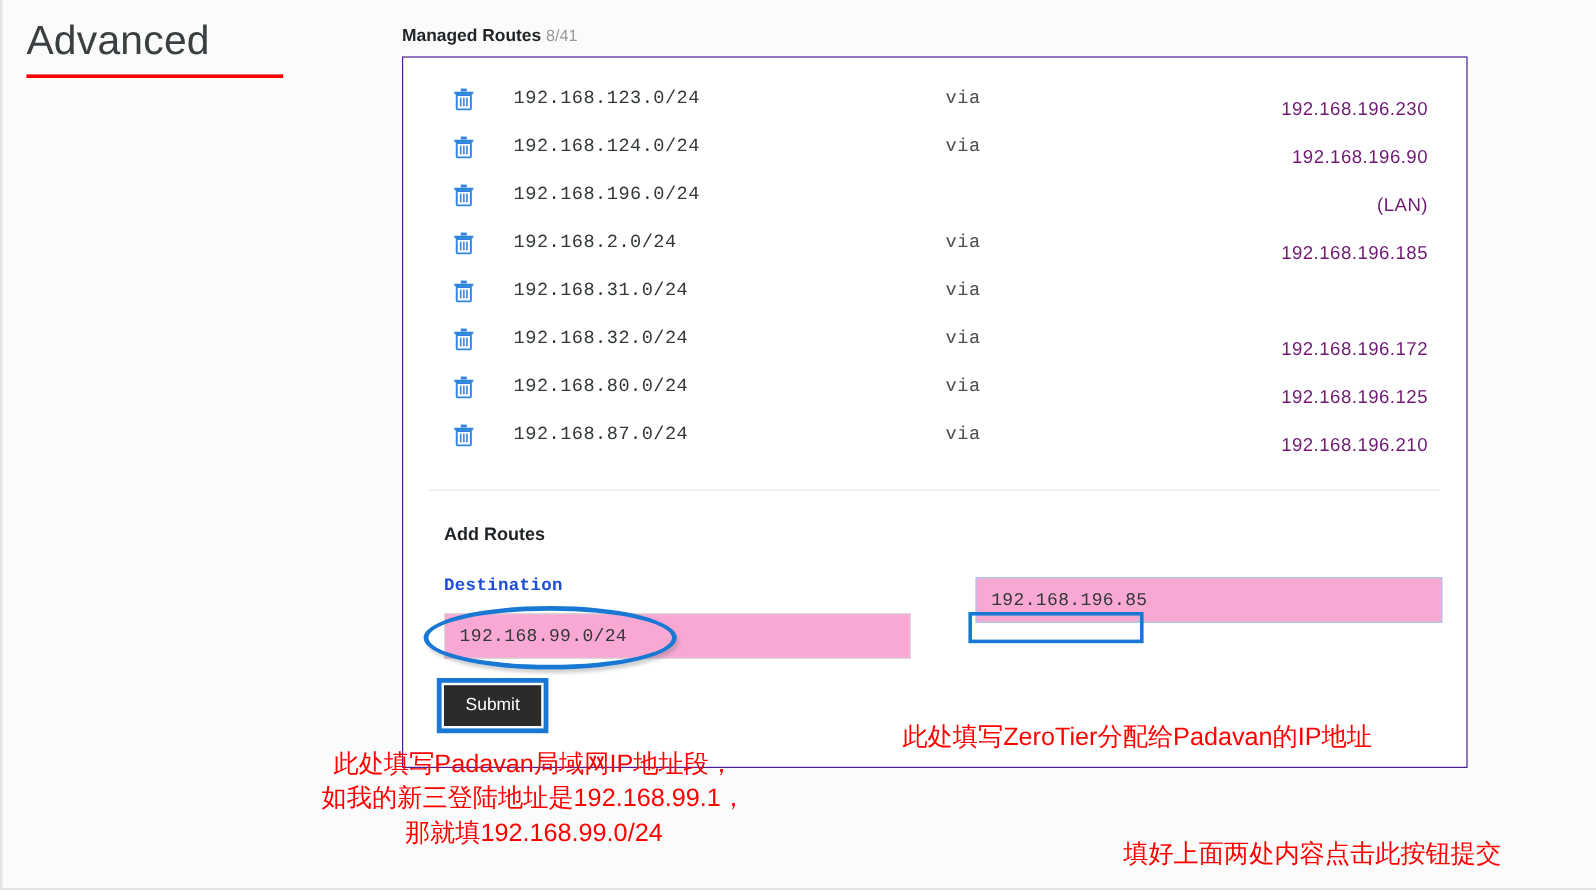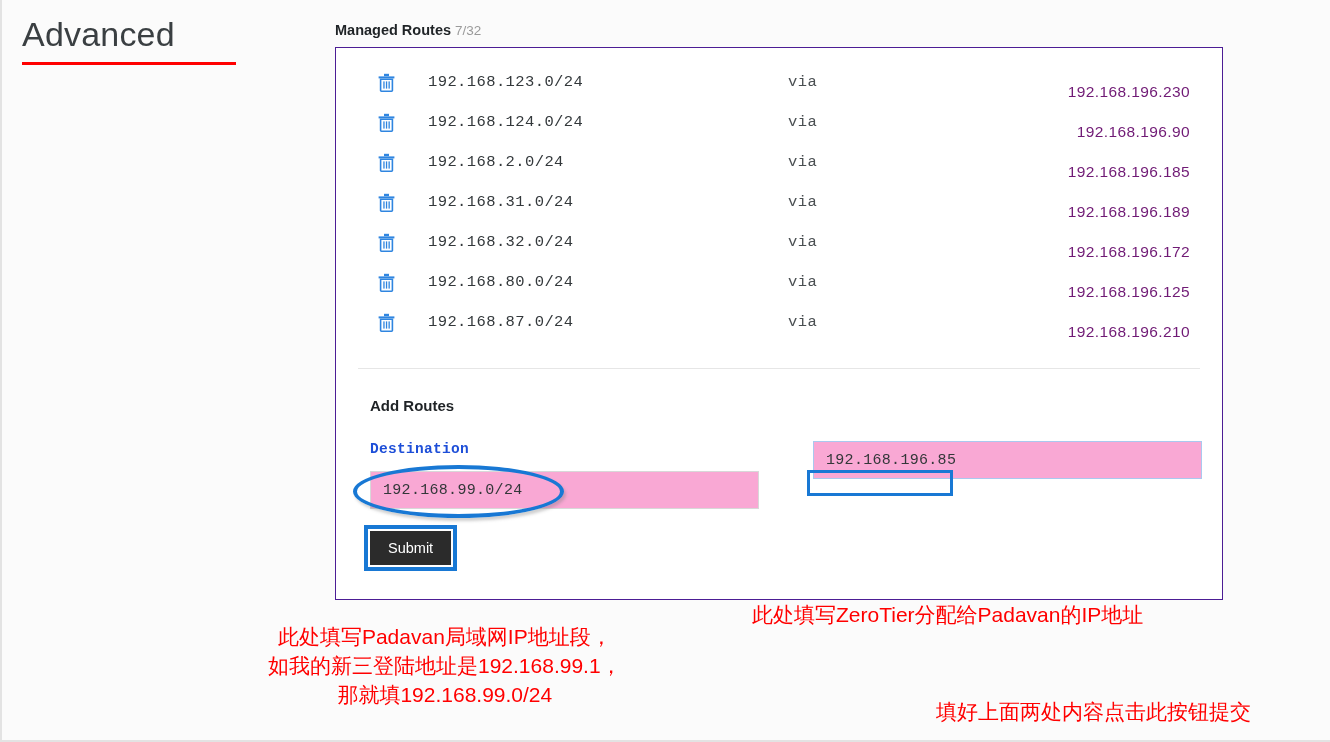--- a/index.html
+++ b/index.html
@@ -265,21 +265,21 @@
 <div class="page-frame"></div>
 
 <div class="title-block">
   <div class="page-title">Advanced</div>
   <div class="title-underline"></div>
 </div>
 
 <div class="content">
 
   <div class="section-head">
-    <span>Managed Routes</span><span class="count">7/32</span>
+    <span>Managed Routes</span><span class="count">8/41</span>
   </div>
 
   <div class="panel">
 
     <div class="routes" id="routes-list">
         <div class="route-row">
           <div class="cell-del">
             <span>
               <svg class="trash" viewBox="0 0 17 19" xmlns="http://www.w3.org/2000/svg">
                 <rect x="6" y="0.8" width="5" height="2.4" fill="#2f85e0"></rect>
@@ -318,40 +318,56 @@
               <svg class="trash" viewBox="0 0 17 19" xmlns="http://www.w3.org/2000/svg">
                 <rect x="6" y="0.8" width="5" height="2.4" fill="#2f85e0"></rect>
                 <rect x="0.6" y="3.4" width="15.8" height="2" fill="#2f85e0"></rect>
                 <path d="M2.6 6.2 h11.8 v11.2 a0.8 0.8 0 0 1 -0.8 0.8 h-10.2 a0.8 0.8 0 0 1 -0.8 -0.8 z" fill="none" stroke="#2f85e0" stroke-width="1.6"></path>
                 <rect x="5.3" y="8.4" width="1.3" height="7.2" fill="#2f85e0"></rect>
                 <rect x="7.9" y="8.4" width="1.3" height="7.2" fill="#2f85e0"></rect>
                 <rect x="10.5" y="8.4" width="1.3" height="7.2" fill="#2f85e0"></rect>
               </svg>
             </span>
           </div>
+          <div class="cell-dest">192.168.196.0/24</div>
+          <div class="cell-via"></div>
+          <div class="cell-gw">(LAN)</div>
+        </div>
+        <div class="route-row">
+          <div class="cell-del">
+            <span>
+              <svg class="trash" viewBox="0 0 17 19" xmlns="http://www.w3.org/2000/svg">
+                <rect x="6" y="0.8" width="5" height="2.4" fill="#2f85e0"></rect>
+                <rect x="0.6" y="3.4" width="15.8" height="2" fill="#2f85e0"></rect>
+                <path d="M2.6 6.2 h11.8 v11.2 a0.8 0.8 0 0 1 -0.8 0.8 h-10.2 a0.8 0.8 0 0 1 -0.8 -0.8 z" fill="none" stroke="#2f85e0" stroke-width="1.6"></path>
+                <rect x="5.3" y="8.4" width="1.3" height="7.2" fill="#2f85e0"></rect>
+                <rect x="7.9" y="8.4" width="1.3" height="7.2" fill="#2f85e0"></rect>
+                <rect x="10.5" y="8.4" width="1.3" height="7.2" fill="#2f85e0"></rect>
+              </svg>
+            </span>
+          </div>
           <div class="cell-dest">192.168.2.0/24</div>
           <div class="cell-via">via</div>
           <div class="cell-gw">192.168.196.185</div>
         </div>
         <div class="route-row">
           <div class="cell-del">
             <span>
               <svg class="trash" viewBox="0 0 17 19" xmlns="http://www.w3.org/2000/svg">
                 <rect x="6" y="0.8" width="5" height="2.4" fill="#2f85e0"></rect>
                 <rect x="0.6" y="3.4" width="15.8" height="2" fill="#2f85e0"></rect>
                 <path d="M2.6 6.2 h11.8 v11.2 a0.8 0.8 0 0 1 -0.8 0.8 h-10.2 a0.8 0.8 0 0 1 -0.8 -0.8 z" fill="none" stroke="#2f85e0" stroke-width="1.6"></path>
                 <rect x="5.3" y="8.4" width="1.3" height="7.2" fill="#2f85e0"></rect>
                 <rect x="7.9" y="8.4" width="1.3" height="7.2" fill="#2f85e0"></rect>
                 <rect x="10.5" y="8.4" width="1.3" height="7.2" fill="#2f85e0"></rect>
               </svg>
             </span>
           </div>
           <div class="cell-dest">192.168.31.0/24</div>
           <div class="cell-via">via</div>
-          <div class="cell-gw">192.168.196.189</div>
         </div>
         <div class="route-row">
           <div class="cell-del">
             <span>
               <svg class="trash" viewBox="0 0 17 19" xmlns="http://www.w3.org/2000/svg">
                 <rect x="6" y="0.8" width="5" height="2.4" fill="#2f85e0"></rect>
                 <rect x="0.6" y="3.4" width="15.8" height="2" fill="#2f85e0"></rect>
                 <path d="M2.6 6.2 h11.8 v11.2 a0.8 0.8 0 0 1 -0.8 0.8 h-10.2 a0.8 0.8 0 0 1 -0.8 -0.8 z" fill="none" stroke="#2f85e0" stroke-width="1.6"></path>
                 <rect x="5.3" y="8.4" width="1.3" height="7.2" fill="#2f85e0"></rect>
                 <rect x="7.9" y="8.4" width="1.3" height="7.2" fill="#2f85e0"></rect>

